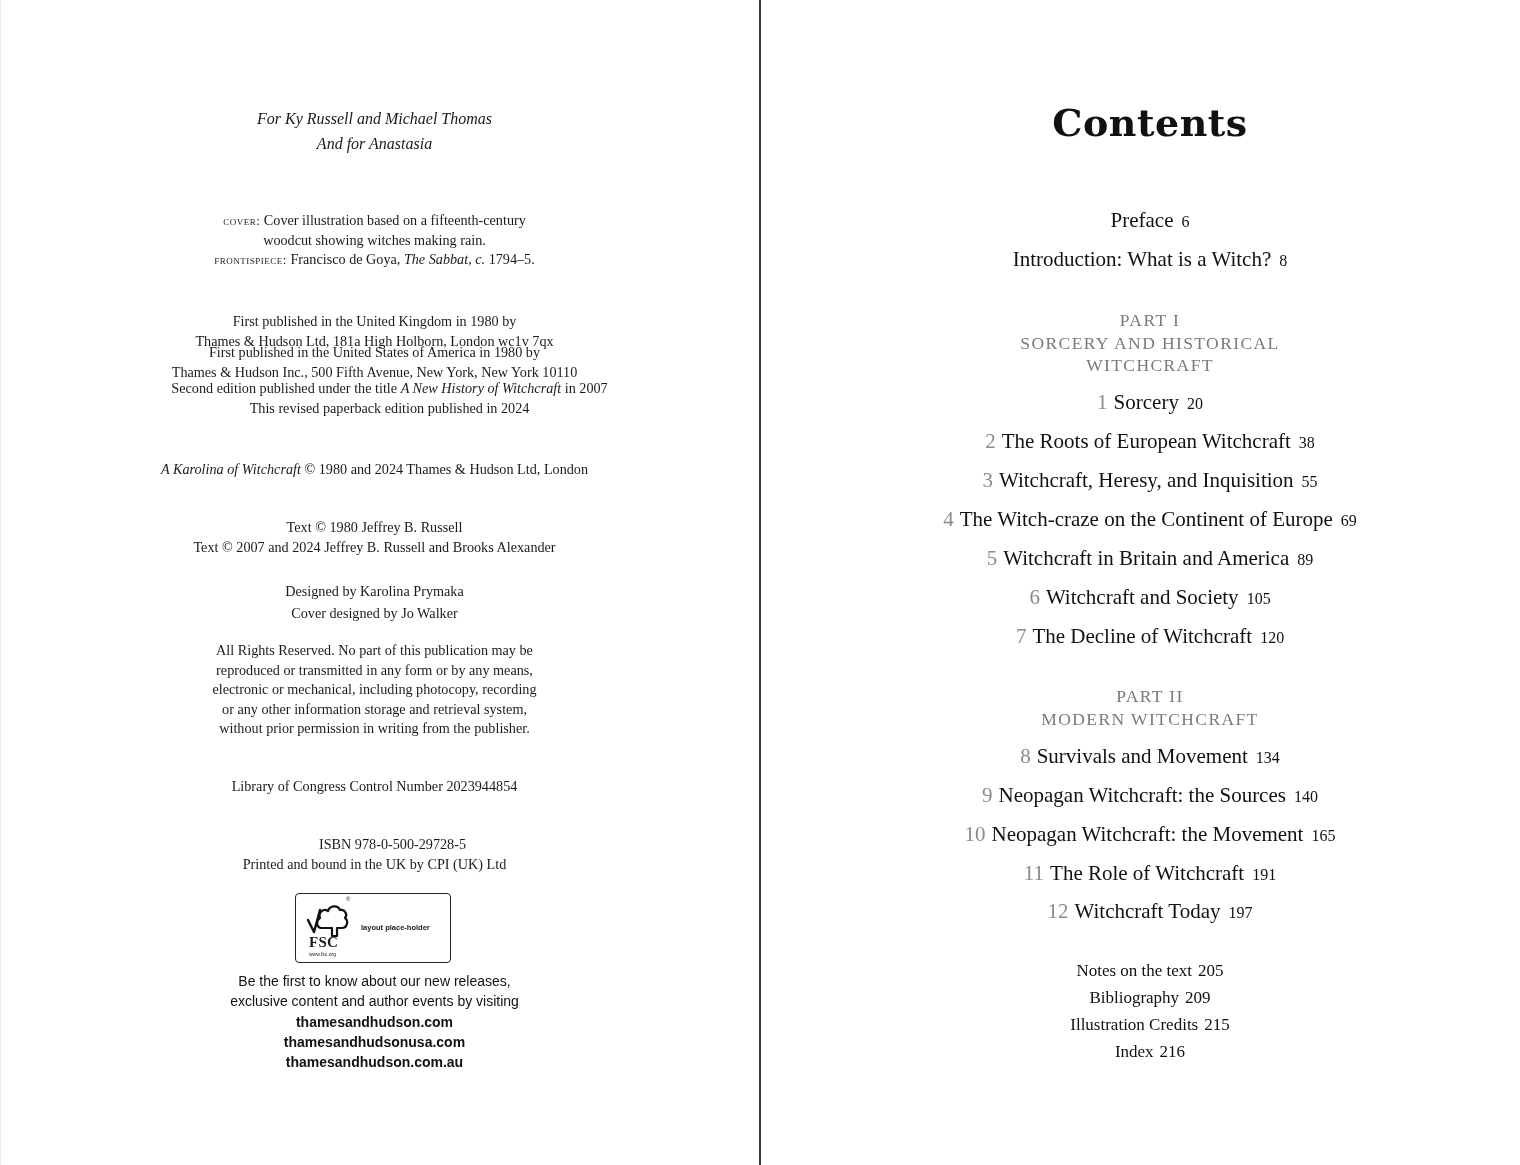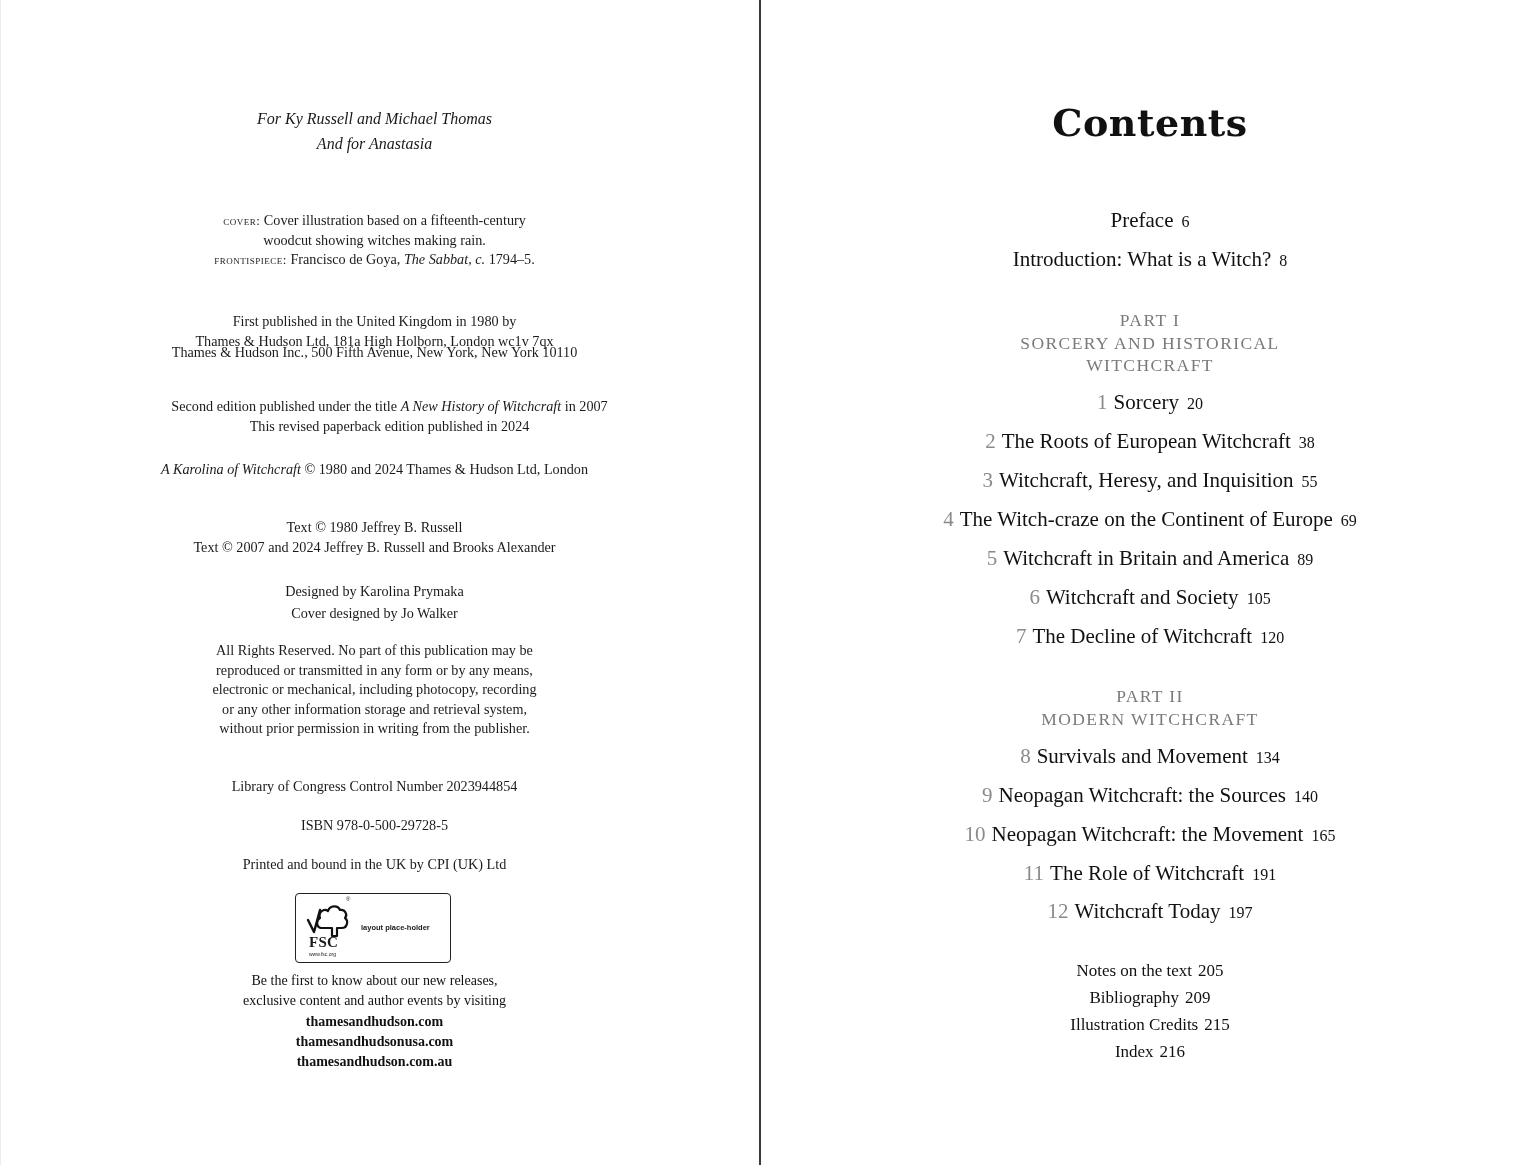--- a/index.html
+++ b/index.html
@@ -14,37 +14,37 @@
 
   
   .imprint { position: absolute; left: 0; width: 749px; text-align: center; }
   .dedication { top: 106px; font-style: italic; font-size: 16px; line-height: 25px; }
   .block { font-size: 14.2px; line-height: 19.5px; }
   .sc { font-variant: small-caps; text-transform: lowercase; letter-spacing: 0.5px; font-size: 13px; }
   .it { font-style: italic; }
   .b-cover { top: 190px; margin-top: 21px; }
   .b-uk { top: 282px; margin-top: 30px; }
   .b-us { top: 343px; }
-  .b-second { top: 397px; padding-left: 30px; }
+  .b-second { top: 379px; padding-left: 30px; }
   .b-copy1 { top: 460px; }
   .b-copy2 { top: 518px; }
   .b-design { top: 580px; line-height: 22px; }
   .b-rights { top: 641px; }
   .b-loc { top: 777px; }
-  .b-isbn { top: 816px; }
+  .b-isbn { top: 835px; margin-left: 18px; }
   .b-printed { top: 855px; }
 
   .fsc-box { position: absolute; left: 295px; top: 893px; width: 156px; height: 70px; border: 1.3px solid #222; border-radius: 4px; }
   .fsc-logo { position: absolute; left: 8px; top: 4px; width: 50px; height: 62px; }
   .fsc-text { position: absolute; left: 13px; top: 40px; font-family: "Liberation Serif", serif; font-weight: bold; font-size: 15px; letter-spacing: 0.3px; }
   .fsc-url { position: absolute; left: 13px; top: 57px; font-family: "Liberation Sans", sans-serif; font-size: 5px; }
   .fsc-reg { position: absolute; left: 50px; top: 2px; font-family: "Liberation Sans", sans-serif; font-size: 6px; }
   .fsc-placeholder { position: absolute; left: 65px; top: 29px; font-family: "Liberation Sans", sans-serif; font-weight: bold; font-size: 7.5px; }
 
-  .promo { position: absolute; left: 0; width: 749px; top: 971px; text-align: center; font-family: Liberation Serif, serif; font-size: 14px; line-height: 20.3px; color: #111; }
+  .promo { position: absolute; left: 0; width: 749px; top: 971px; text-align: center; font-family: Liberation Sans, sans-serif; font-size: 14px; line-height: 20.3px; color: #111; }
   .promo .url { font-weight: bold; display: block; }
 
   
   .toc { position: absolute; left: 760px; width: 780px; text-align: center; }
   .toc-title { top: 100px; font-size: 38px; font-weight: bold; letter-spacing: 0.5px; color: #111; font-family: "DejaVu Serif", serif; font-weight: 600; }
   .toc-line { position: absolute; left: 760px; width: 780px; text-align: center; font-size: 21px; line-height: 26px; color: #111; white-space: nowrap; }
   .toc-line .num { color: #8a8a8a; margin-right: 6px; }
   .toc-line .pg { font-size: 16px; margin-left: 8px; }
   .part-head { position: absolute; left: 760px; width: 780px; text-align: center; font-size: 17.5px; line-height: 22.5px; color: #7a7a7a; letter-spacing: 1.4px; }
   .back-line { position: absolute; left: 760px; width: 780px; text-align: center; font-size: 17px; line-height: 22px; color: #111; }
@@ -68,20 +68,21 @@
     <div>woodcut showing witches making rain.</div>
     <div><span class="sc">frontispiece:</span> <span>Francisco de Goya,</span> <span class="it">The Sabbat</span><span class="it">, c.</span> <span>1794–5.</span></div>
   </div>
 
   <div class="imprint block b-uk">
     <div>First published in the United Kingdom in 1980 by</div>
     <div>Thames &amp; Hudson Ltd, 181a High Holborn, London wc1v 7qx</div>
   </div>
 
   <div class="imprint block b-us">
+    <div>First published in the United States of America in 1980 by</div>
     <div>Thames &amp; Hudson Inc., 500 Fifth Avenue, New York, New York 10110</div>
   </div>
 
   <div class="imprint block b-second">
     <div><span>Second edition published under the title </span><span class="it">A New History of Witchcraft</span><span> in 2007</span></div>
     <div>This revised paperback edition published in 2024</div>
   </div>
 
   <div class="imprint block b-copy1">
     <div><span class="it">A Karolina of Witchcraft</span><span> © 1980 and 2024 Thames &amp; Hudson Ltd, London</span></div>

